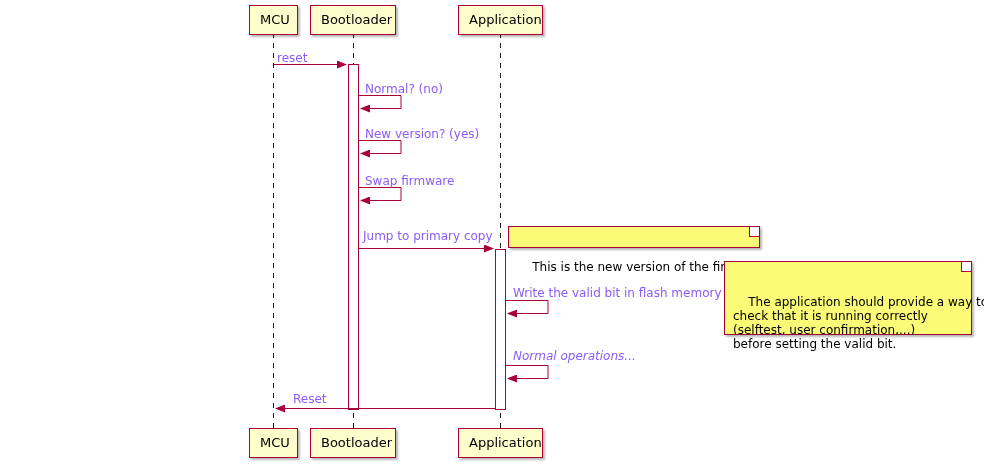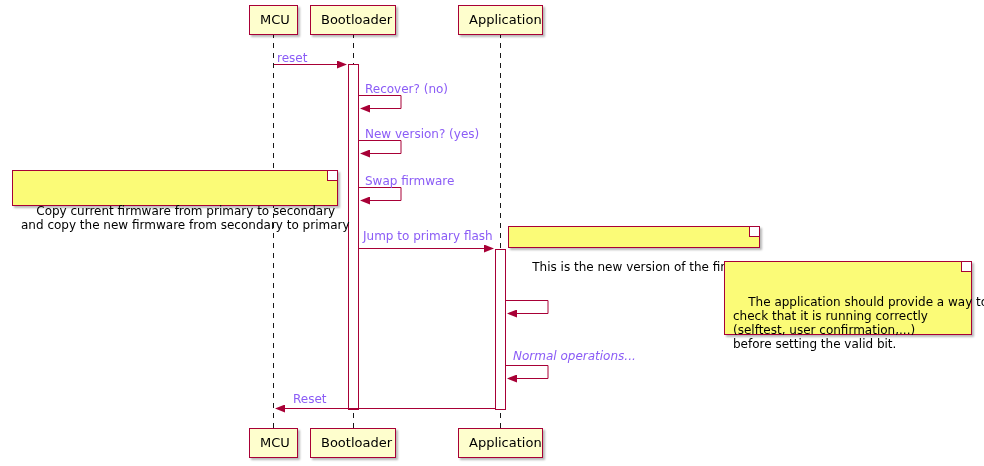--- a/index.html
+++ b/index.html
@@ -150,43 +150,41 @@
     <span>Bootloader</span>
   </div>
   <div class="participant" style="left:458px; top:428px; width:85px;">
     <span>Application</span>
   </div>
 
   <div class="msglabel" style="left:277px; top:52px;">
     <span>reset</span>
   </div>
   <div class="msglabel" style="left:365px; top:83px;">
-    <span>Recover? (no)</span>
+    <span>Normal? (no)</span>
   </div>
   <div class="msglabel" style="left:365px; top:128px;">
     <span>New version? (yes)</span>
   </div>
   <div class="msglabel" style="left:365px; top:175px;">
     <span>Swap firmware</span>
   </div>
   <div class="msglabel" style="left:363px; top:230px;">
-    <span>Jump to primary flash</span>
+    <span>Jump to primary copy</span>
+  </div>
+  <div class="msglabel" style="left:513px; top:287px;">
+    <span>Write the valid bit in flash memory</span>
   </div>
   <div class="msglabel" style="left:513px; top:350px;font-style:italic;">
     <span>Normal operations...</span>
   </div>
   <div class="msglabel" style="left:293px; top:393px;">
     <span>Reset</span>
   </div>
 
-  <div class="note" style="left:12px; top:170px; width:326px; height:36px;">
-    <span class="fold"></span>
-    <span>Copy current firmware from primary to secondary
-and copy the new firmware from secondary to primary</span>
-  </div>
 
   <div class="note" style="left:508px; top:226px; width:252px; height:22px;">
     <span class="fold"></span>
     <span>This is the new version of the firmware</span>
   </div>
 
   <div class="note" style="left:724px; top:261px; width:248px; height:74px;">
     <span class="fold"></span>
     <span>The application should provide a way to
 check that it is running correctly

